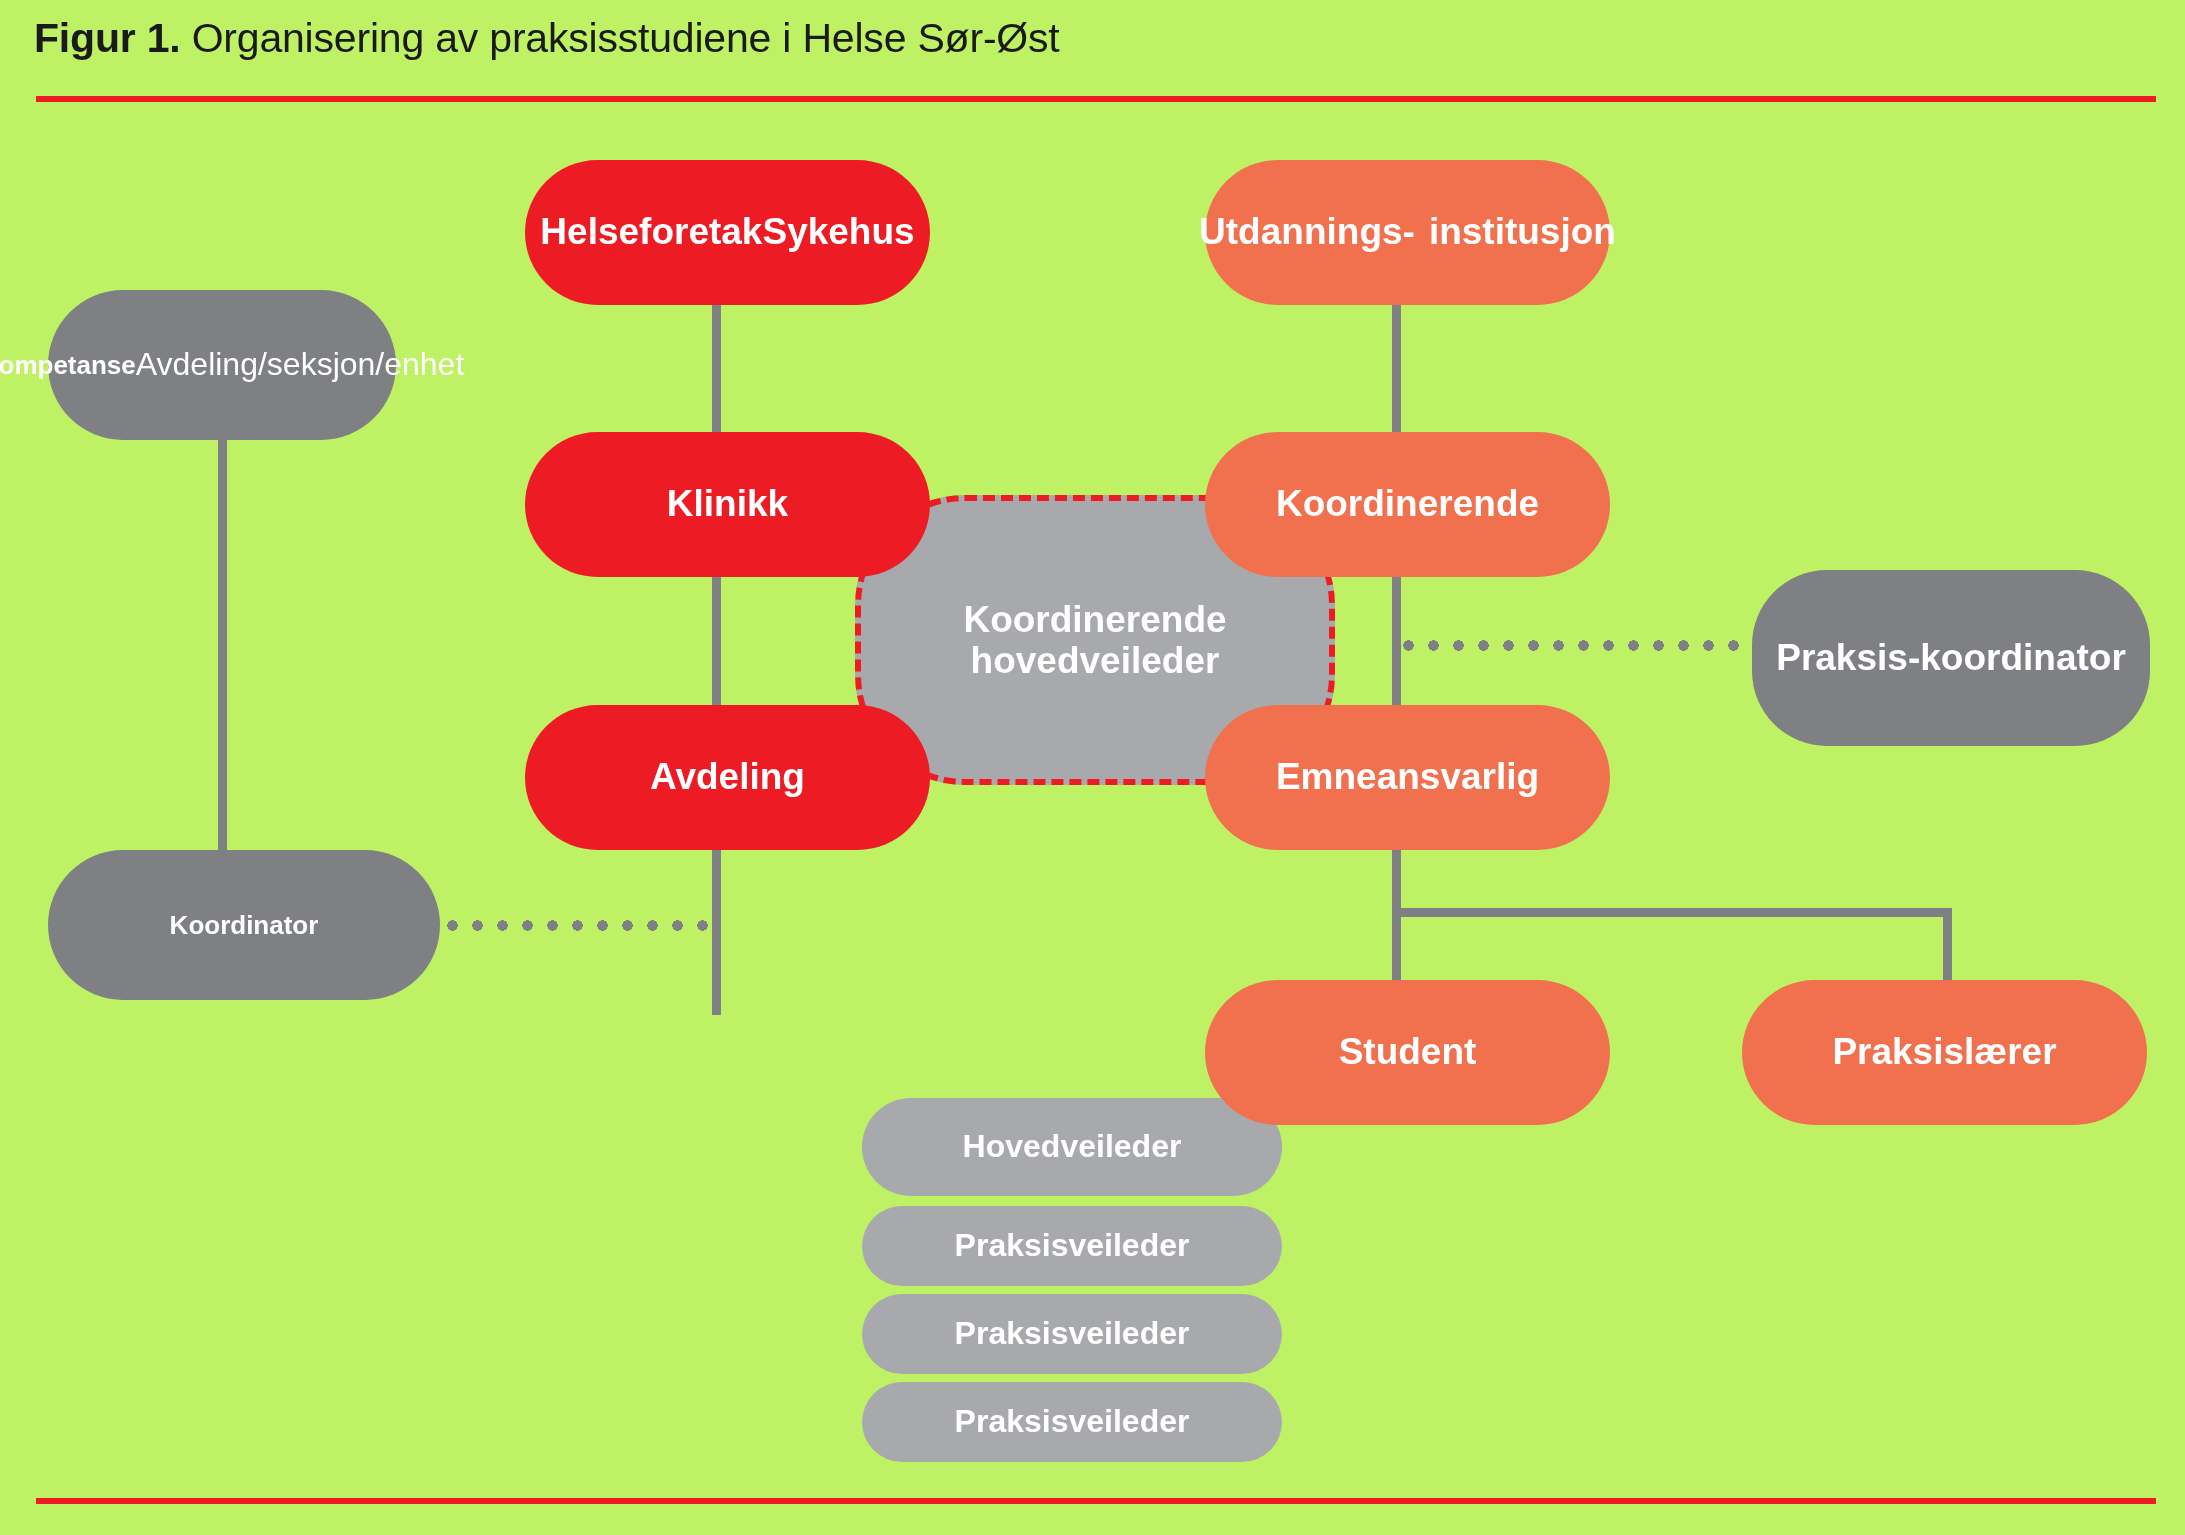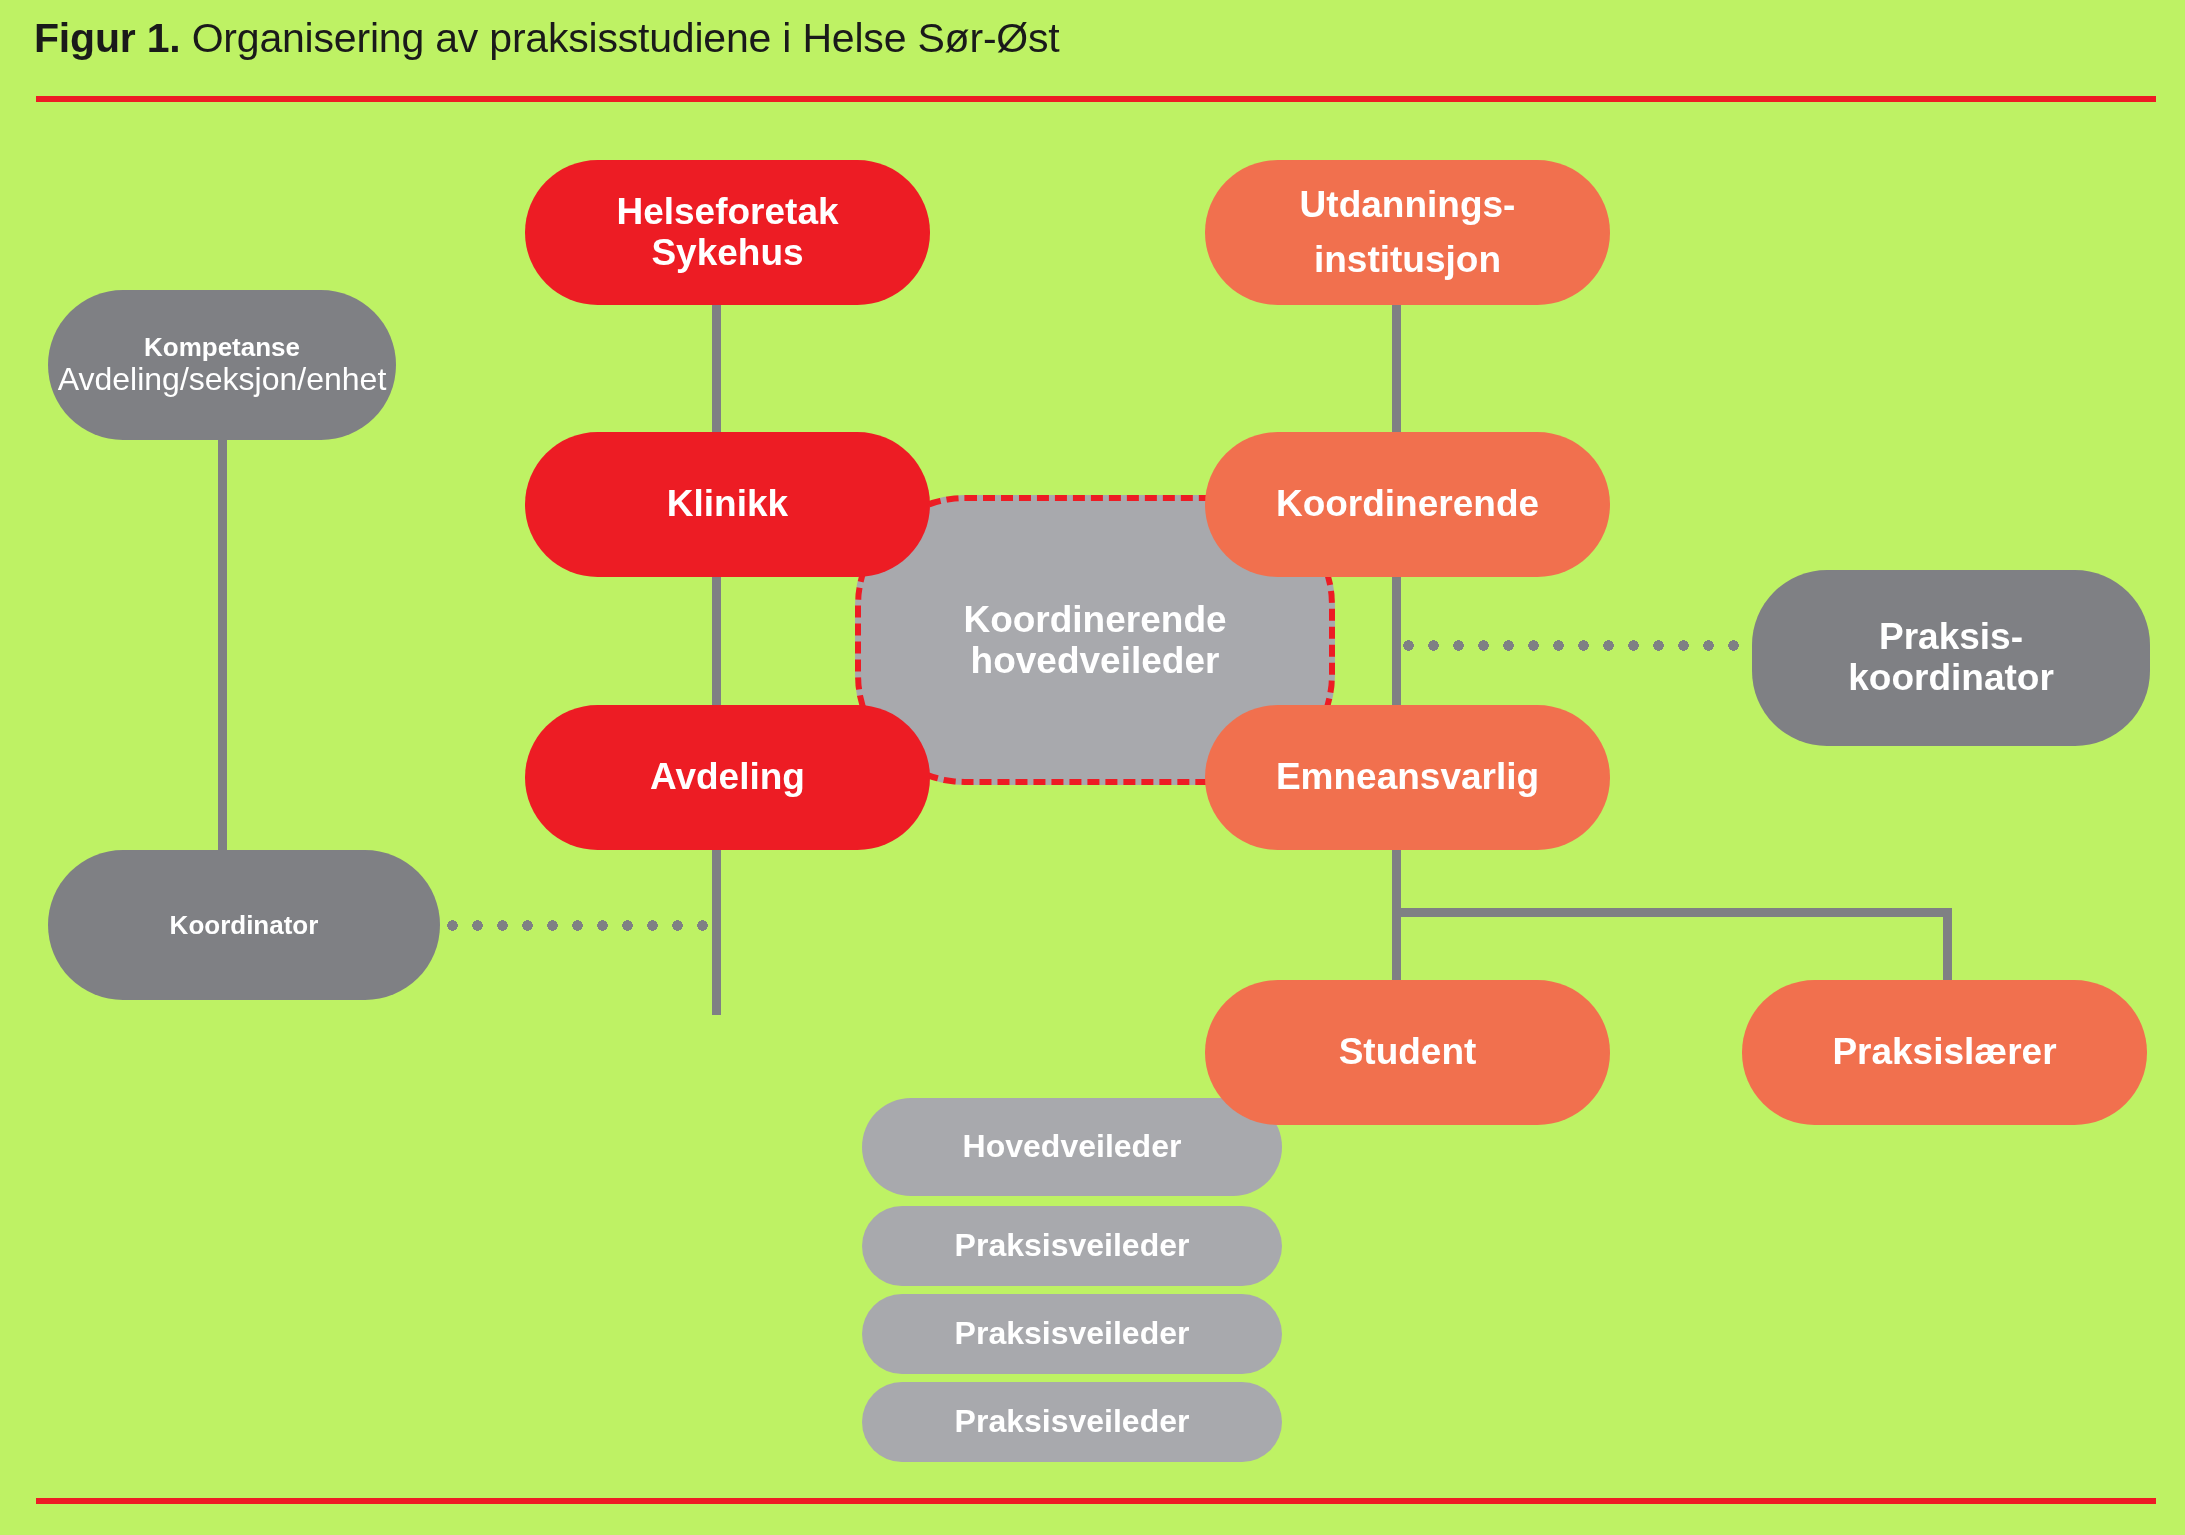--- a/index.html
+++ b/index.html
@@ -33,21 +33,21 @@
     position:absolute;height:11px;
     background-image:radial-gradient(circle closest-side,#7f8084 94%,transparent 96%);
     background-size:25px 11px;
     background-repeat:repeat-x;
     background-position:left center;
   }
 
   
   .node{
     position:absolute;
-    display:flex;flex-direction:column;
+    display:flex;flex-direction:row;
     align-items:center;justify-content:center;
     text-align:center;color:#ffffff;
     box-sizing:border-box;
     line-height:1.10;
   }
   .node .l1{font-weight:700;}
   .node .l2{font-weight:400;}
 
   .red{background:#ed1c24;}
   .orange{background:#f1704e;}

